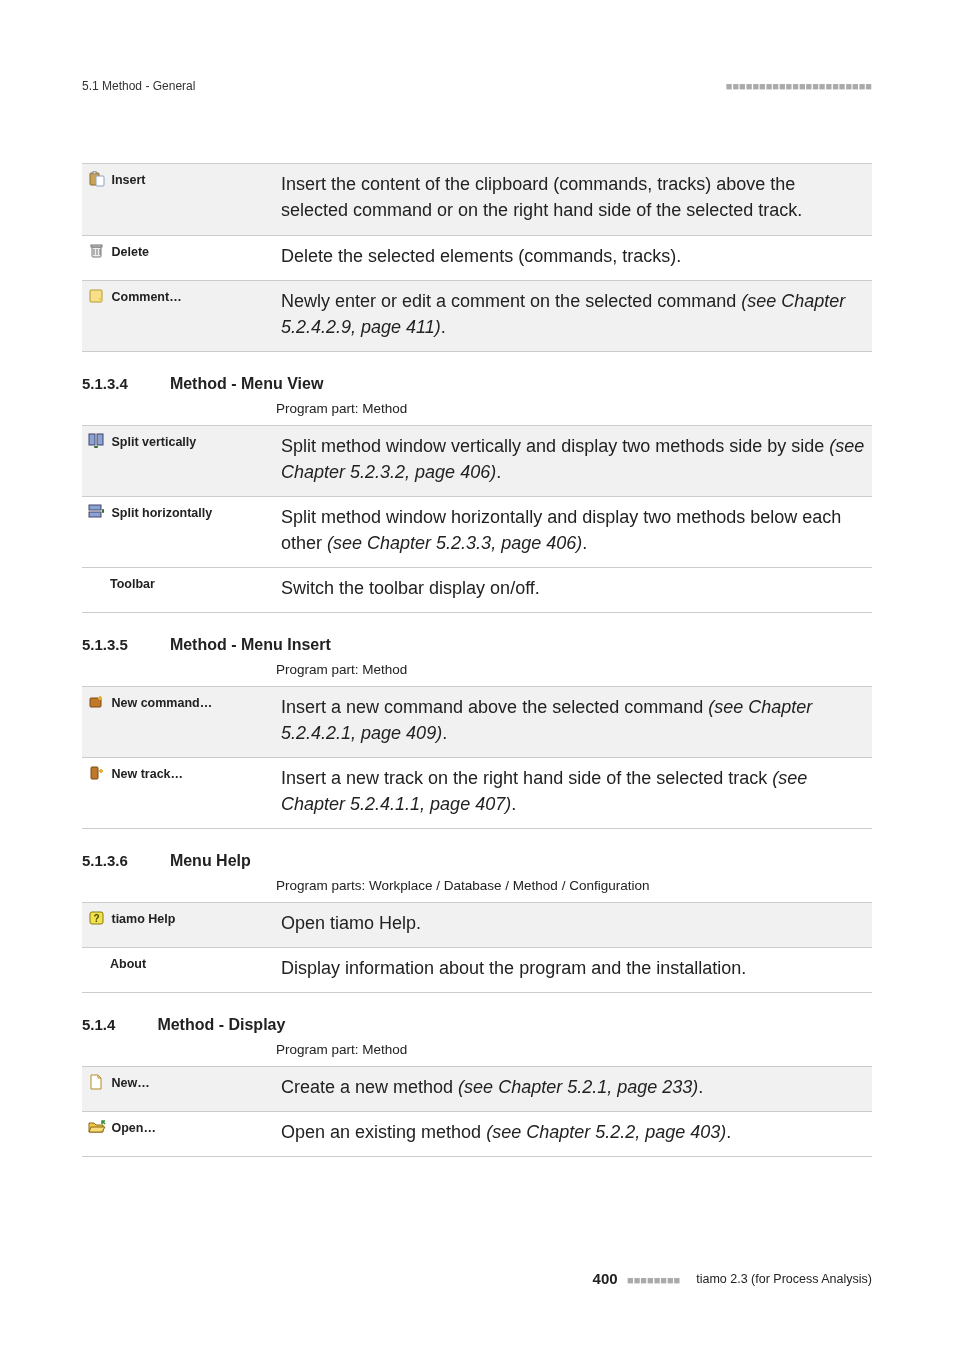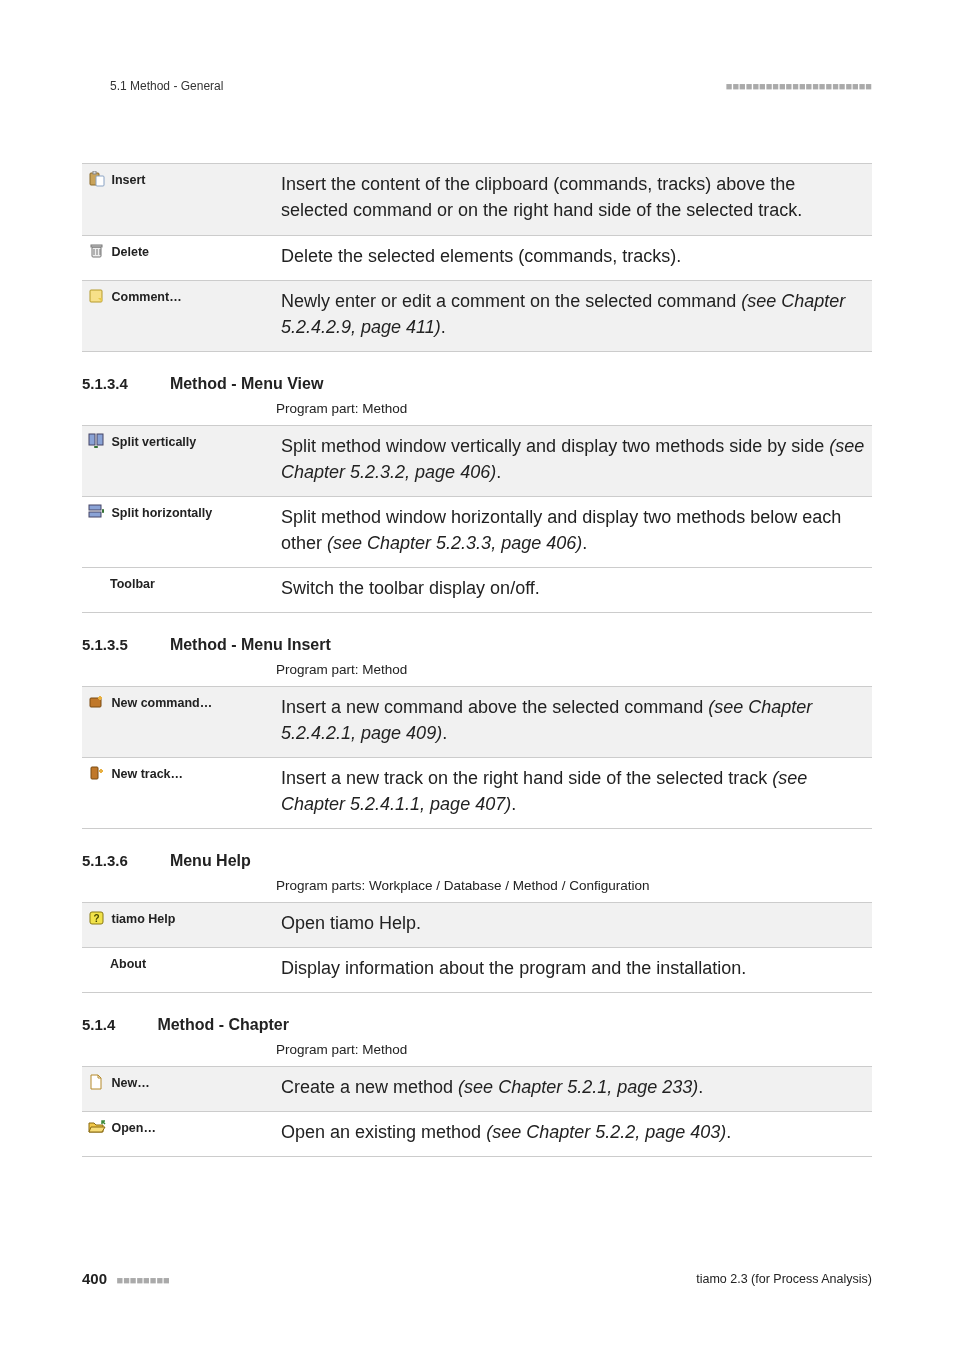--- a/index.html
+++ b/index.html
@@ -13,21 +13,20 @@
     line-height: 1.45;
     position: relative;
   }
   .header-row {
     display: flex;
     justify-content: space-between;
     align-items: center;
     font-size: 12px;
     color: #333;
     margin-bottom: 68px;
-    margin-left: 28px;
   }
   .header-dots {
     letter-spacing: 0;
     color: #aaa;
     font-size: 11px;
   }
 
   .table {
     width: 100%;
     border-collapse: collapse;
@@ -76,23 +75,24 @@
 
   
   .shade { background: #f1f1f1; }
 
   .footer {
     position: absolute;
     bottom: 60px;
     left: 82px;
     right: 82px;
     display: flex;
-    justify-content: space-between;
+    justify-content: flex-end;
     align-items: center;
     font-size: 12.5px;
+    gap: 16px;
   }
   .footer .pg { font-weight: 800; font-size: 15px; }
   .footer .dots { color: #aaa; font-size: 11px; margin-left: 6px; }
 
   svg { display: block; }
 </style>
 </head>
 <body>
 
 <div class="header-row">
@@ -260,21 +260,21 @@
     <td class="col-label" style="padding-left:28px;">
       <span>About</span>
     </td>
     <td class="col-desc">Display information about the program and the installation.</td>
   </tr>
 </tbody>
   </table>
 
 <div class="section-head">
   <span class="sec-num">5.1.4</span>
-  <span class="sec-title">Method - Chapter</span>
+  <span class="sec-title">Method - Display</span>
 </div>
 <div class="program-part">
   <span>Program part: </span><b>Method</b>
 </div>
 <table class="table">
   <tbody>
       <tr class="shade">
     <td class="col-label">
       <span class="icon">
         <svg viewBox="0 0 18 16">

